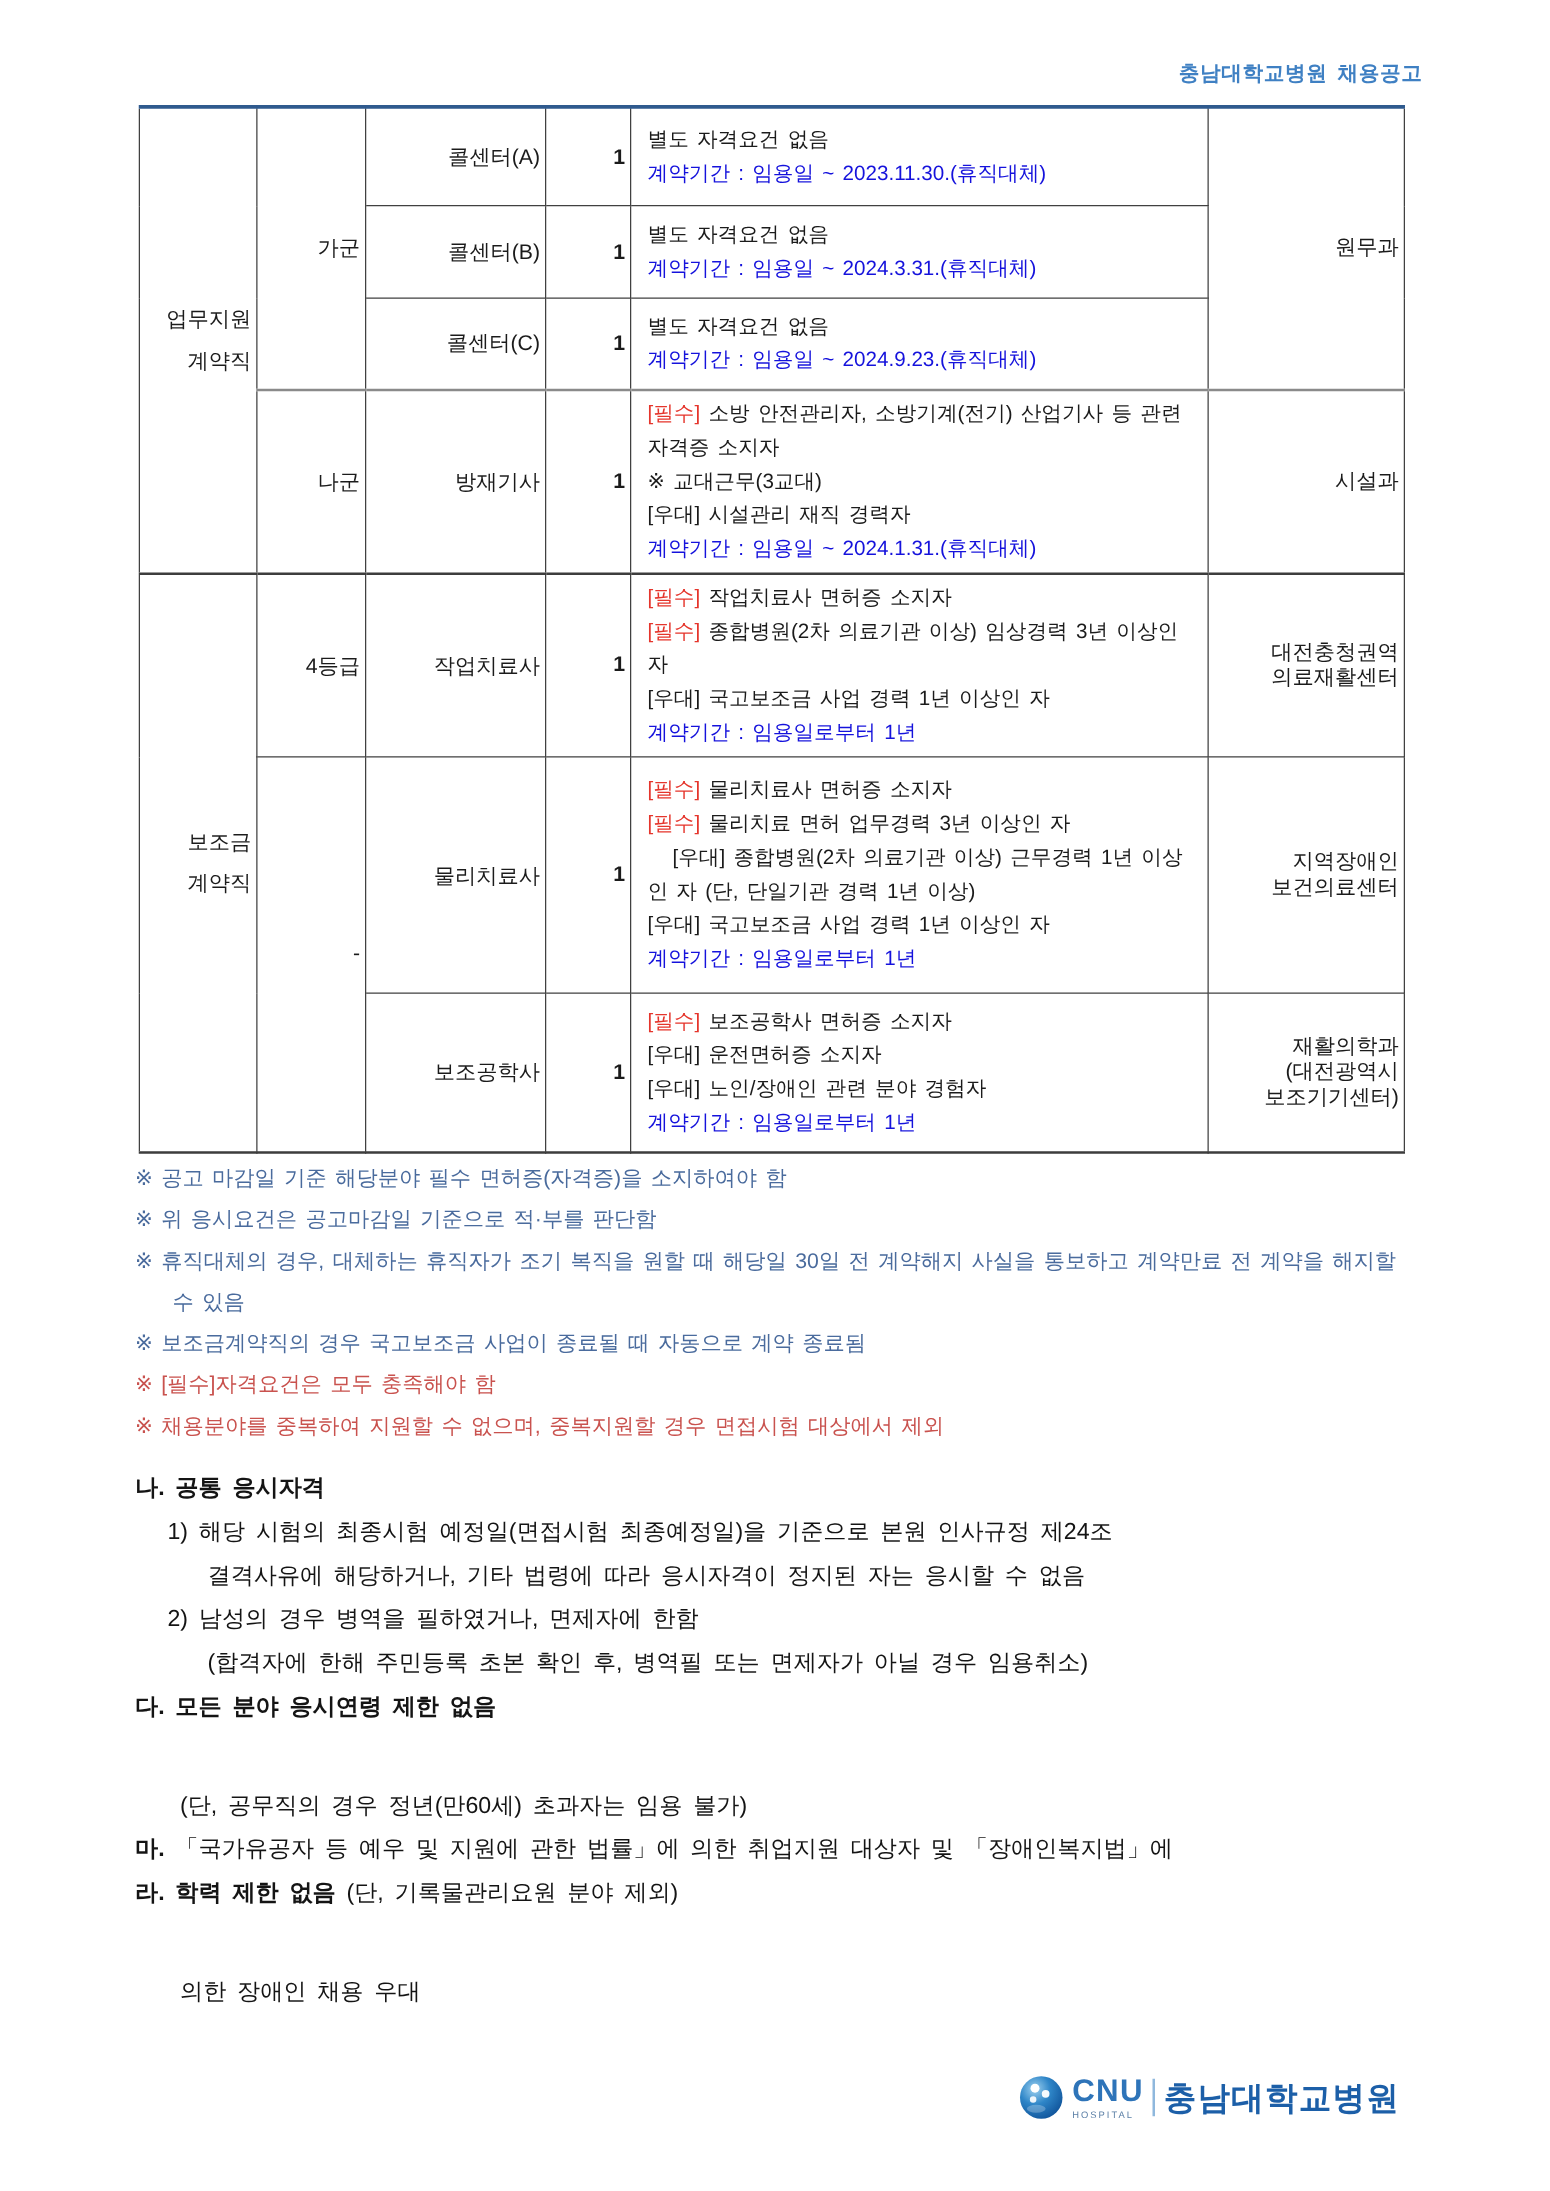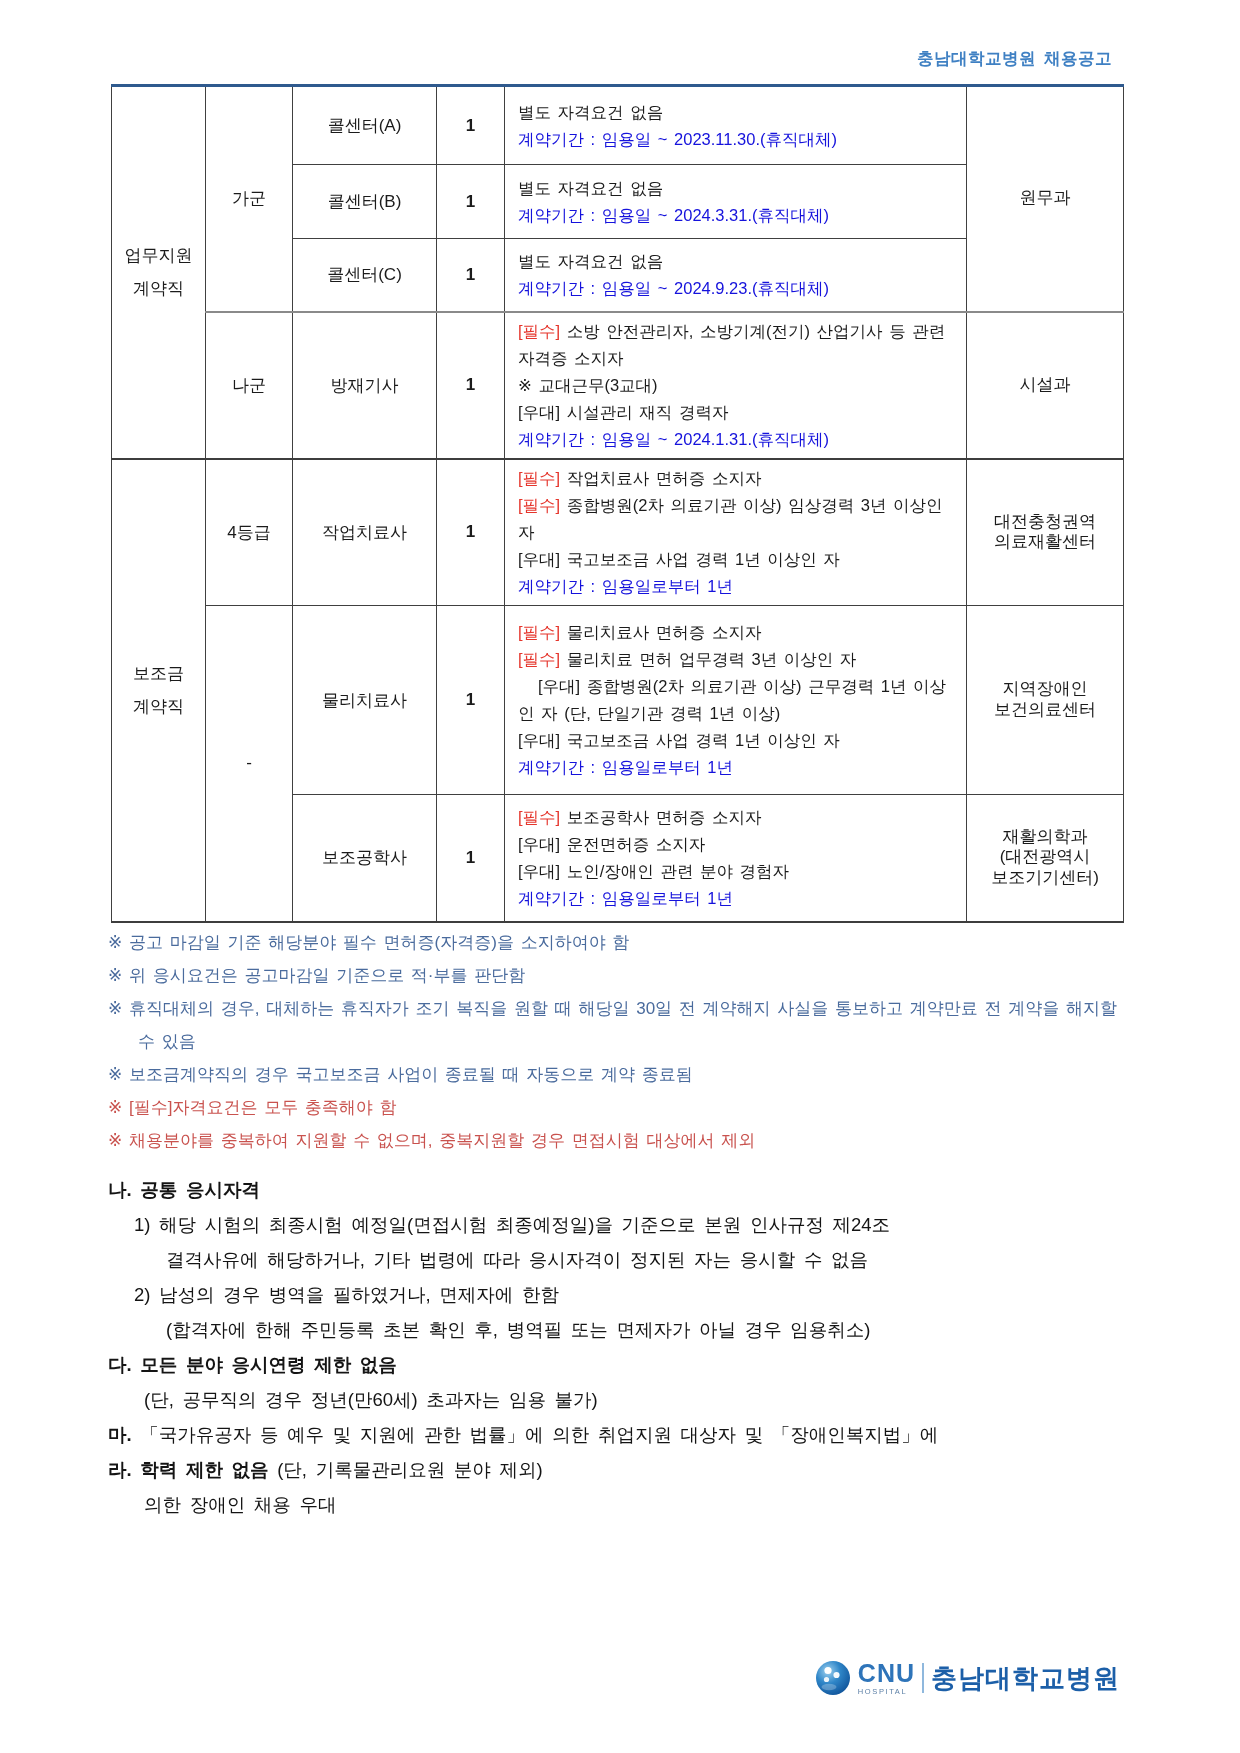--- a/index.html
+++ b/index.html
@@ -1,45 +1,45 @@
 <!DOCTYPE html>
 <html><head>
 <meta charset="utf-8">
 <style>
   html,body{margin:0;padding:0;background:#ffffff;}
   .page{position:relative;width:1240px;height:1753px;background:#ffffff;overflow:hidden;
         font-family:"Liberation Sans","DejaVu Sans",sans-serif;color:#1b1b1b;}
   
-  .doc-header{position:absolute;top:48px;right:128px;font-size:16.5px;font-weight:700;
+  .doc-header{position:absolute;top:48px;right:102px;font-size:16.5px;font-weight:700;
               color:#3f80c3;letter-spacing:0.5px;word-spacing:3px;}
   
   .tbl{position:absolute;left:111px;top:84px;border-collapse:collapse;table-layout:fixed;
        width:1012px;border:1.2px solid #404040;border-top:3px solid #2f5a8e;border-bottom:2px solid #3d3d3d;}
-  .tbl td{border:1.2px solid #404040;vertical-align:middle;text-align:center;
+  .tbl td{border:1.2px solid #404040;vertical-align:middle;text-align:right;
           font-size:17px;color:#1b1b1b;padding:2px 4px;word-spacing:2px;}
   .tbl td.cat{line-height:1.95;}
   .tbl td.cnt{font-weight:700;}
   .tbl td.req{text-align:left;padding:5px 8px 5px 13px;}
   .tbl td.dept{font-size:17px;line-height:1.22;}
   .req-line{line-height:27px;font-size:16.5px;}
   .tbl tr.sep-gray td{border-top:2px solid #8a8a8a;}
   .tbl tr.sep-dark td{border-top:2px solid #3d3d3d;}
   
   .notes{position:absolute;left:108px;top:926px;width:1032px;font-size:17px;line-height:33px;}
   .note{padding-left:30px;text-indent:-30px;word-spacing:2px;}
   .note.navy{color:#4a6b9d;}
   .note.red{color:#c9524e;}
   
   .sections{position:absolute;left:108px;top:1172px;width:1036px;font-size:18.5px;
             line-height:35px;color:#141414;word-spacing:3.5px;}
   .sec-line{white-space:nowrap;}
   .ind0{padding-left:0;}
   .ind1{padding-left:26px;}
   .ind2{padding-left:58px;}
-  .ind3{padding-left:36px;}
+  .ind3{padding-left:36px;margin-top:44px;}
   .bold{font-weight:700;}
   
   .footer-logo{position:absolute;top:1660px;right:120px;display:flex;align-items:center;gap:7px;}
   .cnu-txt{display:flex;flex-direction:column;align-items:flex-start;line-height:1;}
   .cnu-main{font-size:25px;font-weight:700;color:#2e74b9;letter-spacing:1px;}
   .cnu-sub{font-size:7.5px;color:#5b7fa6;letter-spacing:1.6px;margin-top:2px;}
   .logo-divider{width:2px;height:30px;background:#8fb8dd;}
   .logo-name{font-size:26px;font-weight:700;color:#1c5fa8;letter-spacing:1px;}
 </style>
 </head>

